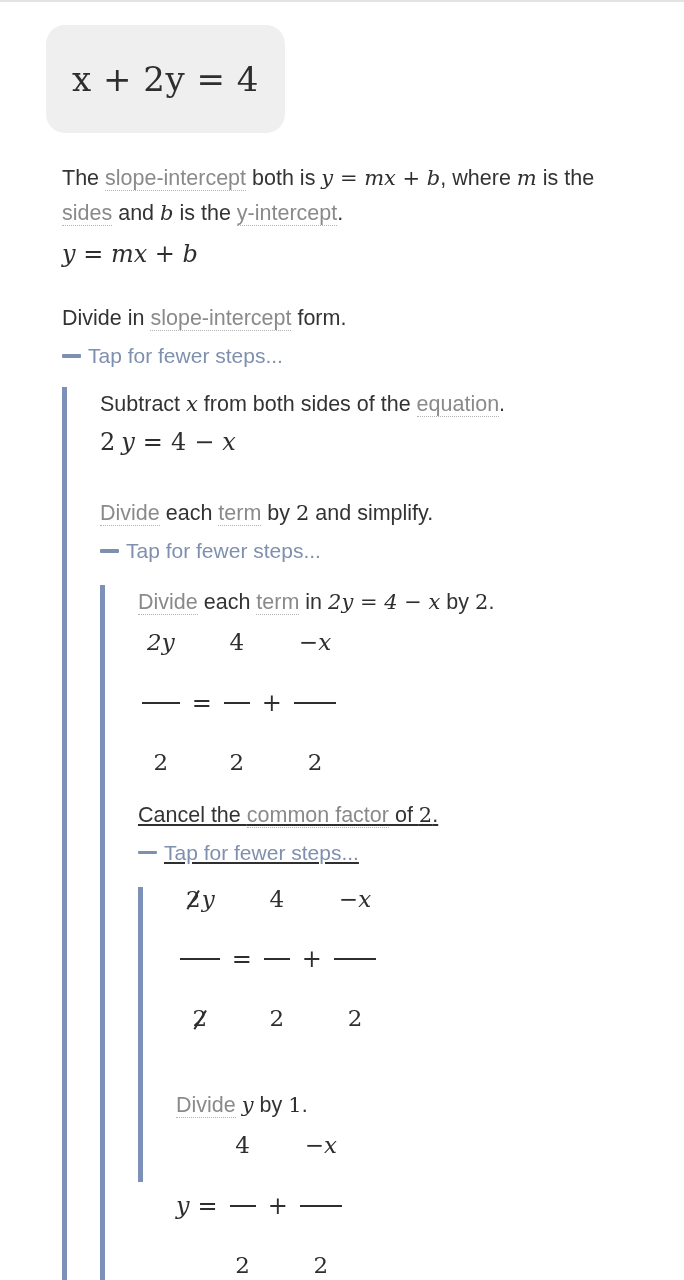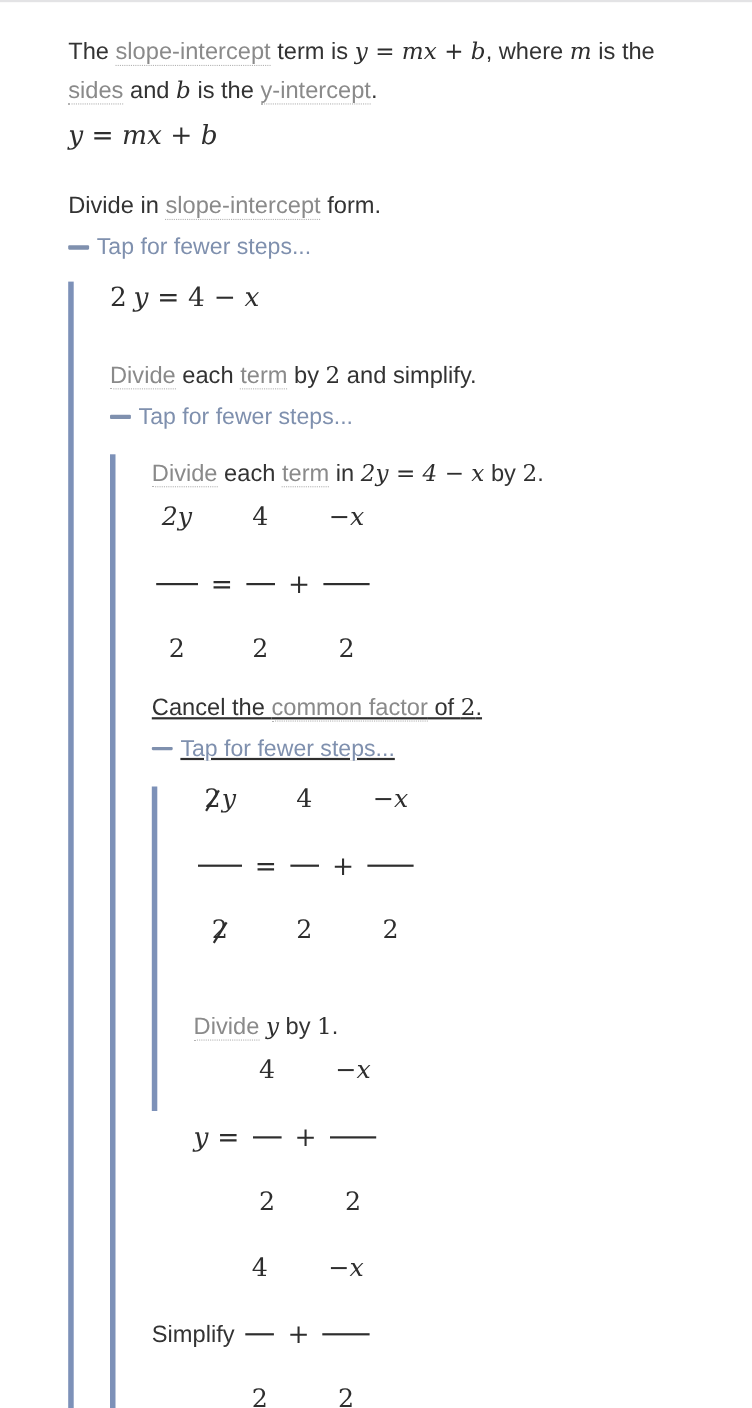--- a/index.html
+++ b/index.html
@@ -169,44 +169,50 @@
   .block { margin-top: 22px; }
   .line  { margin-top: 6px; }
 </style>
 </head>
 <body>
 
 <div class="top-divider"></div>
 
 <div class="page">
 
+  <div class="problem-box">
+    <span class="problem-expr">x + 2y = 4</span>
+  </div>
 
   <div style="margin:28px 0 0 62px; width:575px;">
     <div class="txt">
-      <span>The </span><span class="lnk">slope-intercept</span><span> term is </span><span class="m">y = mx + b</span><span>, where </span><span class="m">m</span><span> is the </span><span class="lnk">sides</span><span> and </span><span class="m">b</span><span> is the </span><span class="lnk">y-intercept</span><span>.</span>
+      <span>The </span><span class="lnk">slope-intercept</span><span> both is </span><span class="m">y = mx + b</span><span>, where </span><span class="m">m</span><span> is the </span><span class="lnk">sides</span><span> and </span><span class="m">b</span><span> is the </span><span class="lnk">y-intercept</span><span>.</span>
     </div>
     <div class="disp" style="margin-top:9px;">
       <span class="it">y = mx + b</span>
     </div>
   </div>
 
   <div style="margin:33px 0 0 62px; width:575px;">
     <div class="txt">
       <span>Divide in </span><span class="lnk">slope-intercept</span><span> form.</span>
     </div>
     <div class="tap">
       <span class="tap-dash"></span>
       <span class="tap-label">Tap for fewer steps...</span>
     </div>
   </div>
 
   <div class="nest" style="margin:19px 0 0 62px; width:600px;">
     <div class="rail"></div>
 
     <div>
+      <div class="txt">
+        <span>Subtract </span><span class="m">x</span><span> from both sides of the </span><span class="lnk">equation</span><span>.</span>
+      </div>
       <div class="disp line">
         <span class="up">2</span>
           <span class="it">y</span>
         <span class="op">=</span>
         <span class="up">4</span>
         <span class="op">−</span>
         <span class="it">x</span>
       </div>
     </div>
 

